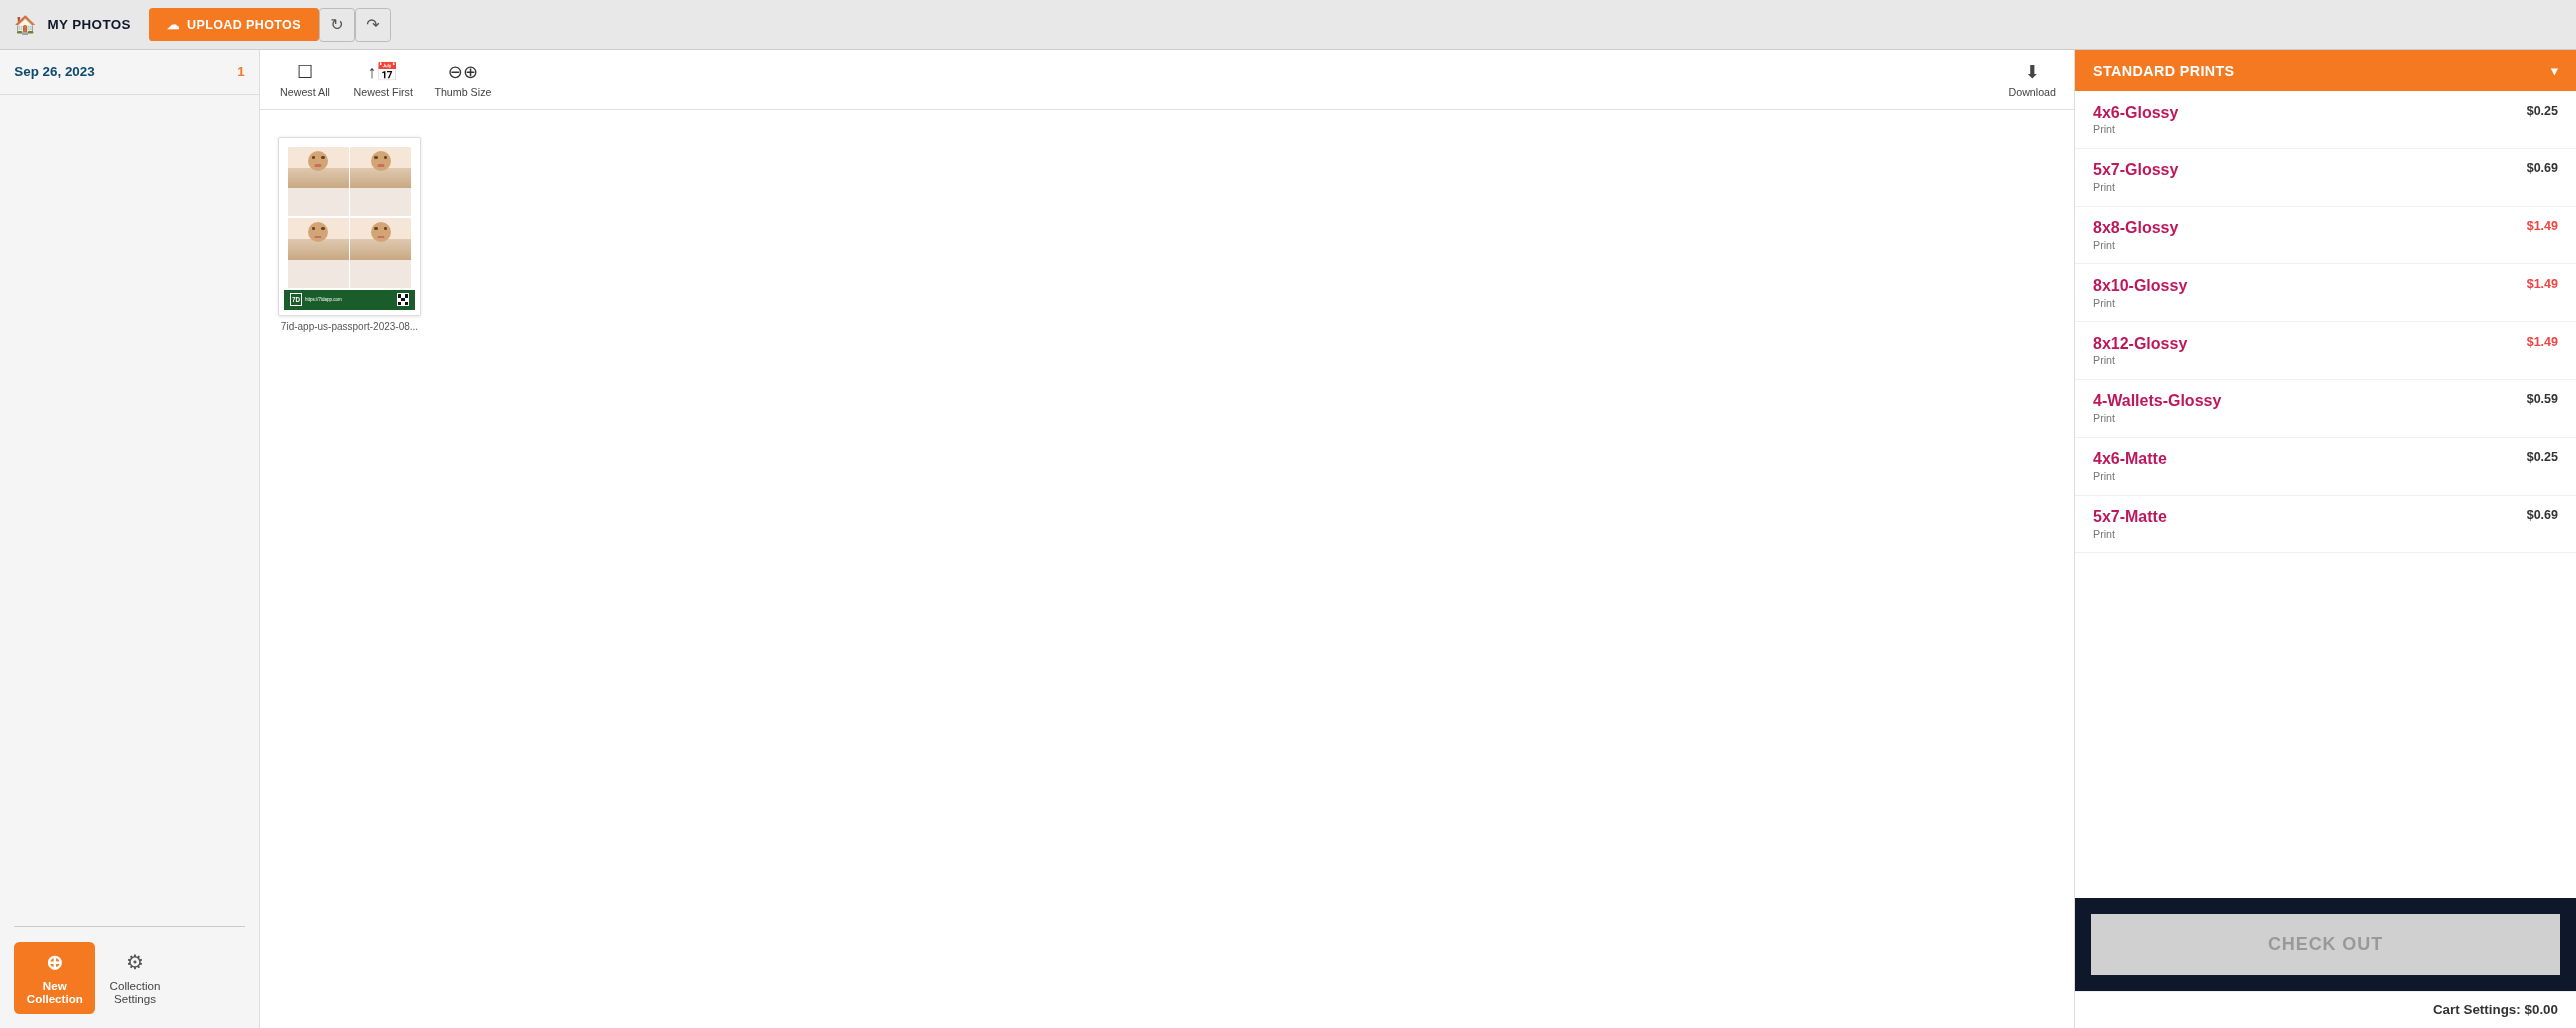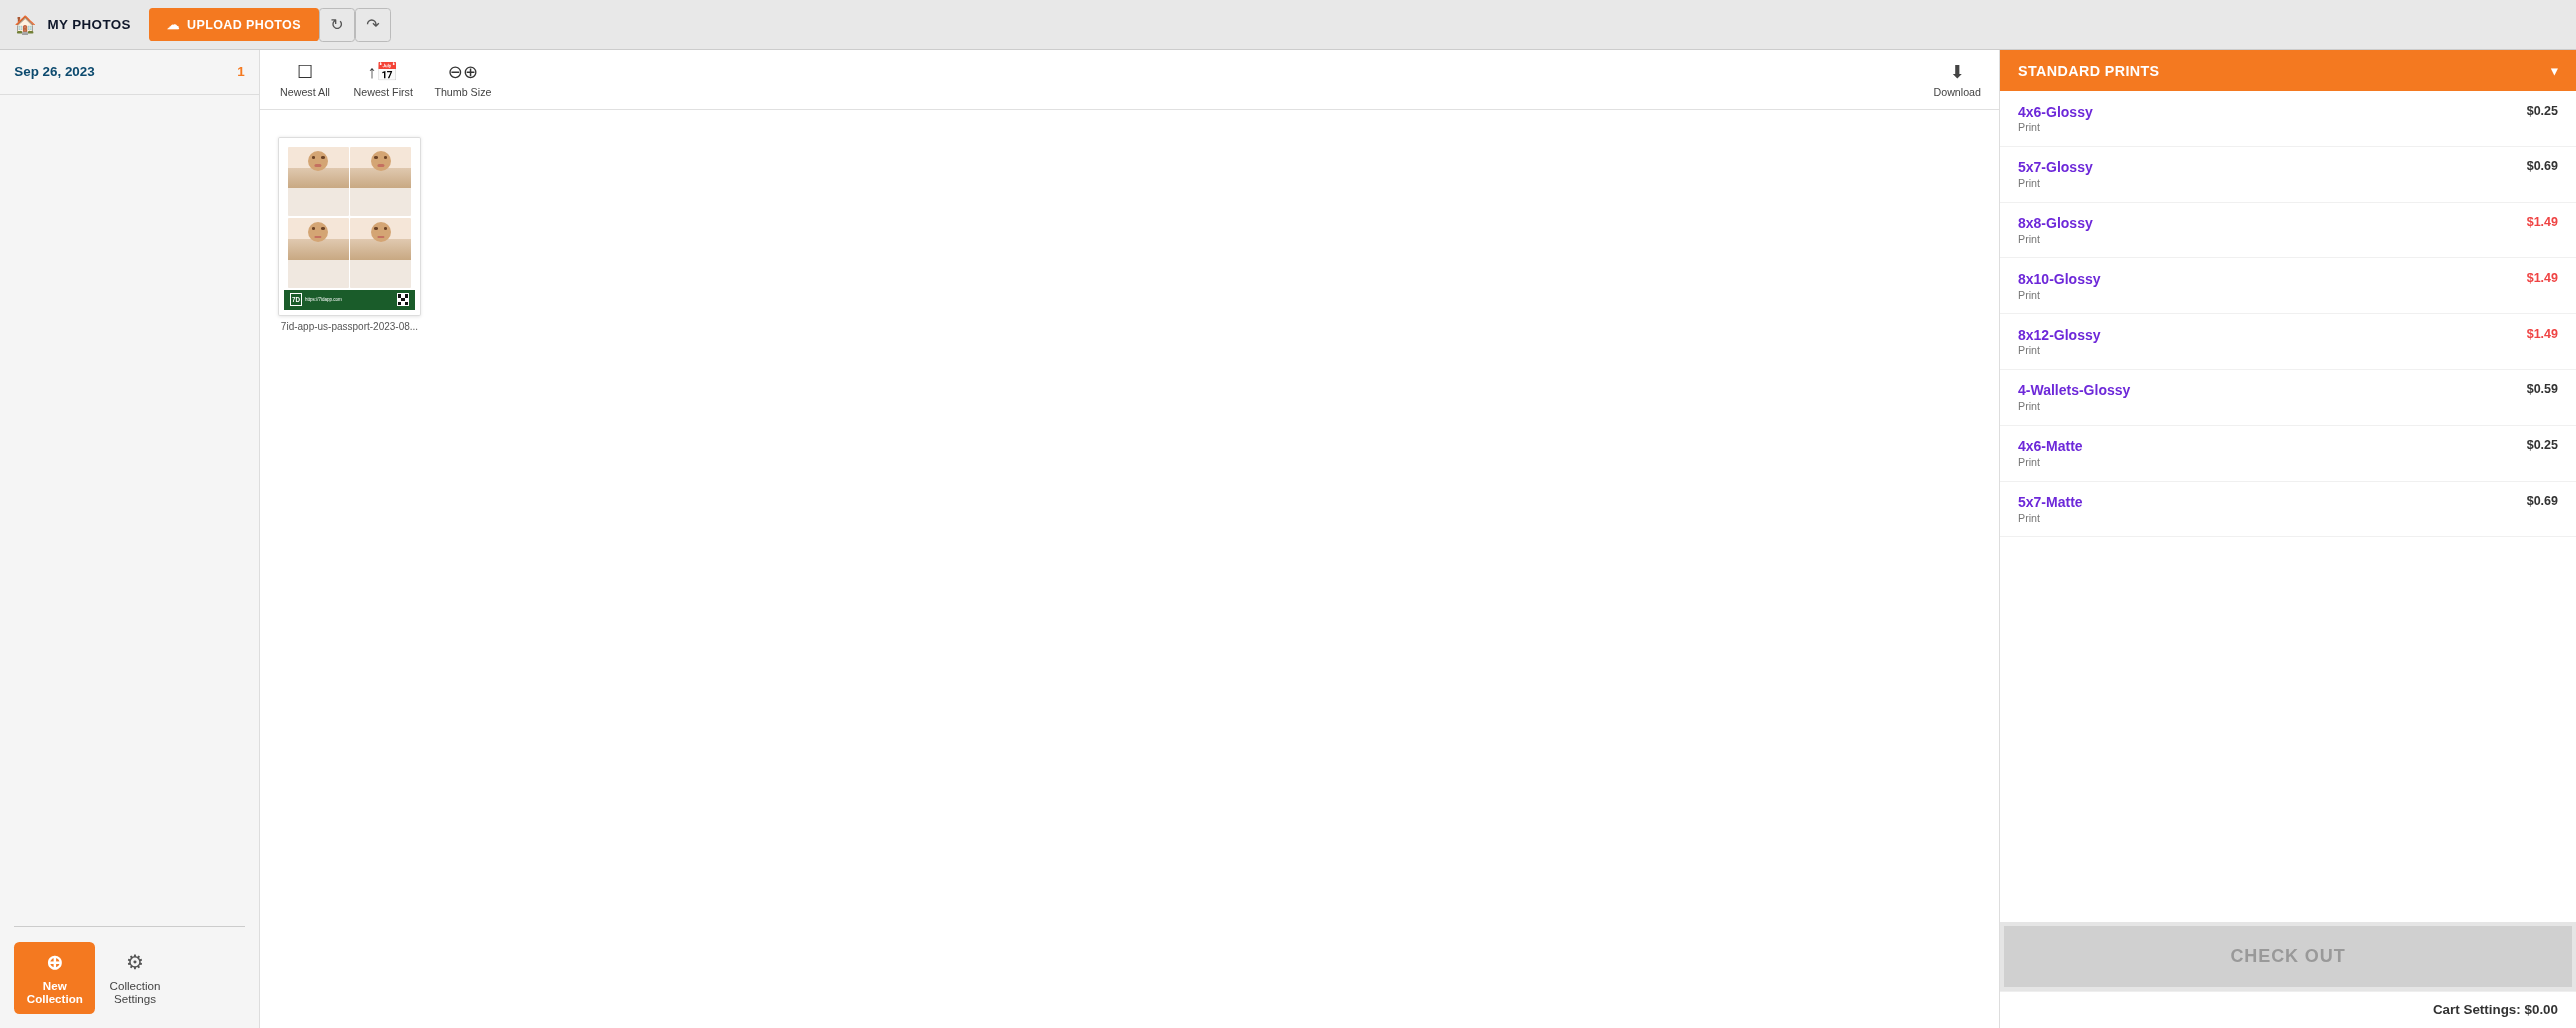--- a/index.html
+++ b/index.html
@@ -225,21 +225,21 @@
       color: #555;
       text-align: center;
       max-width: 143px;
       overflow: hidden;
       text-overflow: ellipsis;
       white-space: nowrap;
     }
 
     
     .right-panel {
-      width: 577px;
+      width: 502px;
       background: #f9f9f9;
       border-left: 0.9px solid #ddd;
       display: flex;
       flex-direction: column;
       flex-shrink: 0;
     }
     .standard-prints-header {
       background: #f47920;
       color: white;
       display: flex;
@@ -259,41 +259,41 @@
       background: white;
     }
     .print-item {
       display: flex;
       justify-content: space-between;
       align-items: flex-start;
       padding: 12.5px 18px;
       border-bottom: 0.9px solid #f0f0f0;
     }
     .print-name {
-      font-size: 14px;
-      font-weight: bold;
-      color: #6d28d9;
+      font-size: 16px;
+      font-weight: bold;
+      color: #be185d;
     }
     .print-type {
       font-size: 10.7px;
       color: #777;
       margin-top: 1.8px;
     }
     .print-price {
       font-size: 12.5px;
       font-weight: bold;
       color: #333;
     }
     .print-price.highlighted {
       color: #ef4444;
     }
 
     .checkout-section {
-      background: #e5e5e5;
-      padding: 4px;
+      background: #0f172a;
+      padding: 16px;
       flex-shrink: 0;
     }
     .checkout-btn {
       width: 100%;
       padding: 20px;
       background: #d0d0d0;
       border: none;
       font-size: 18px;
       font-weight: bold;
       color: #999;

